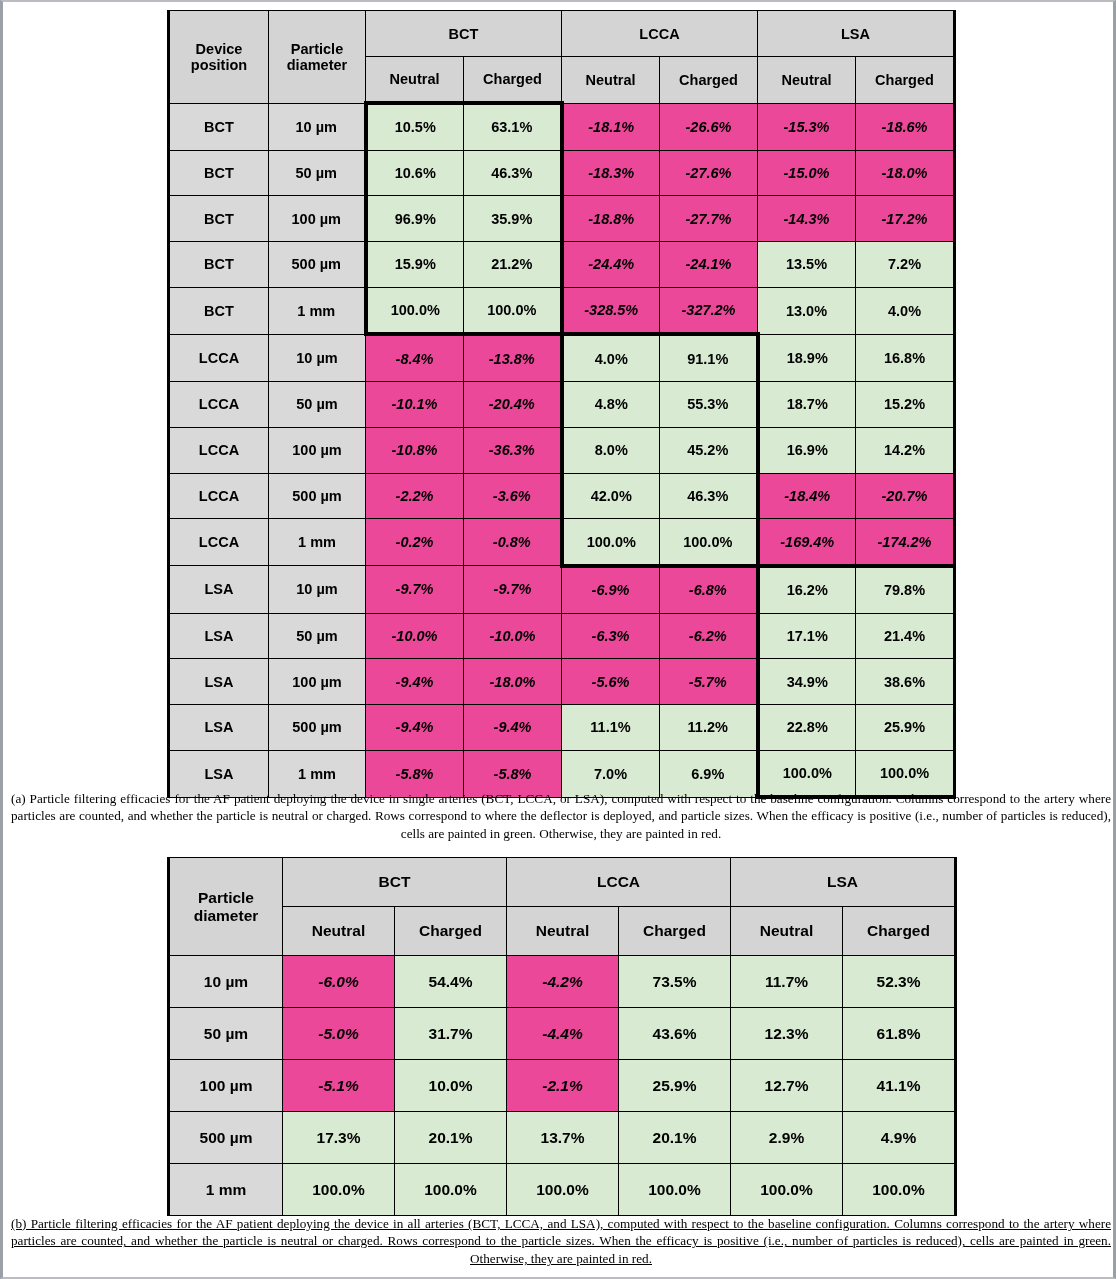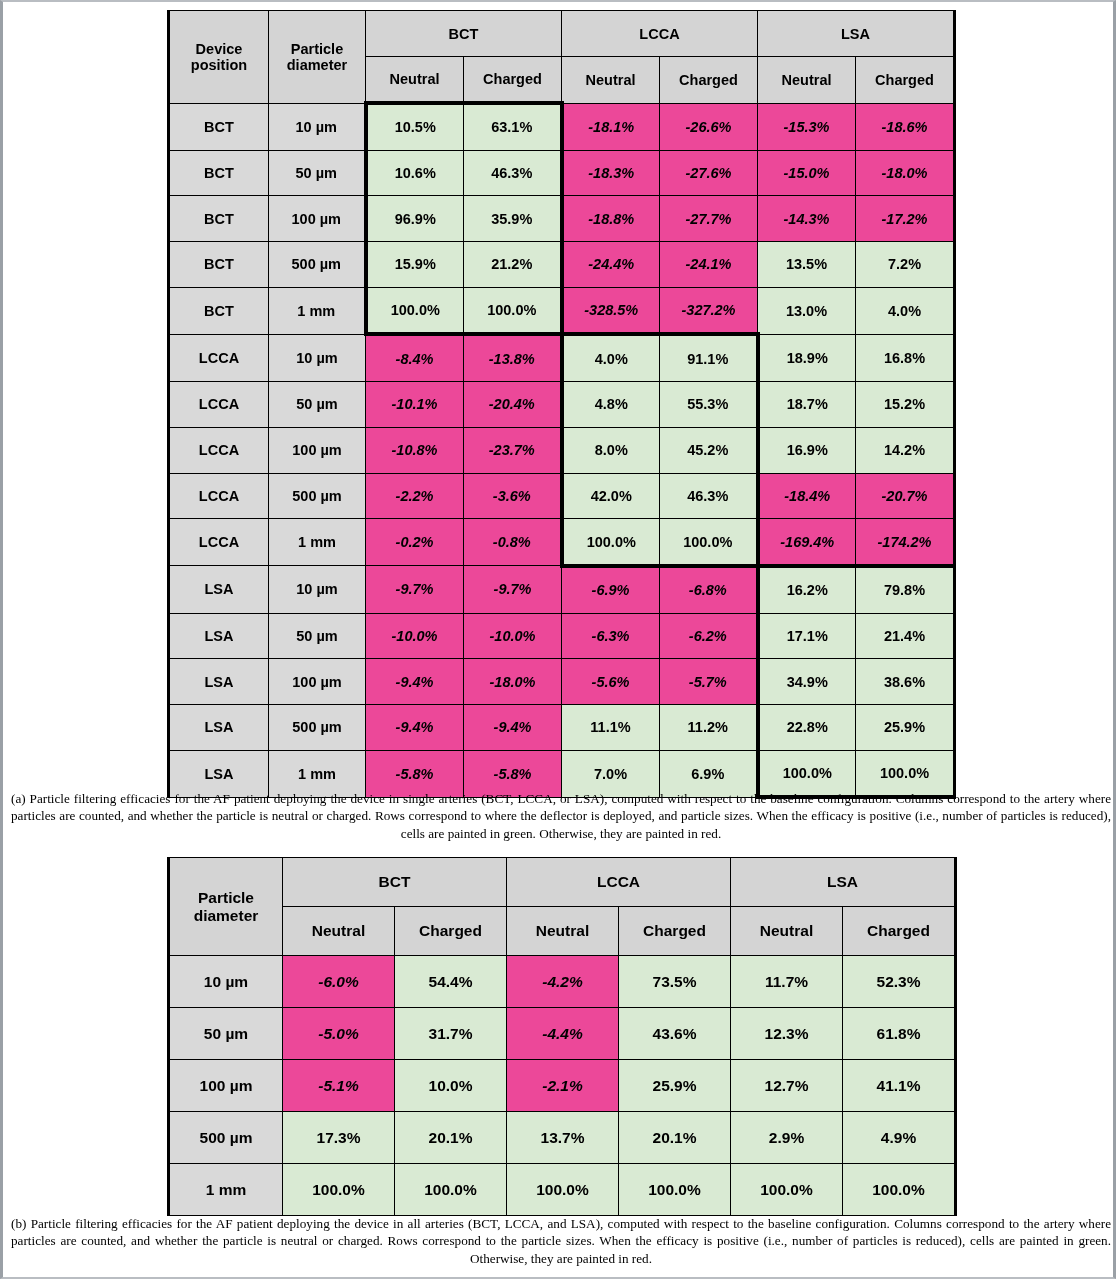--- a/index.html
+++ b/index.html
@@ -86,20 +86,21 @@
   }
   #caption-a {
     left: 8px;
     top: 788px;
     width: 1100px;
   }
   #caption-b {
     left: 8px;
     top: 1213px;
     width: 1100px;
+    text-decoration: underline;
   }
 
   
   .table-b-wrap {
     position: absolute;
     left: 164px;
     top: 855px;
   }
   .tb-c0 { width: 112px; }
   .tb-cv { width: 111px; }
@@ -211,21 +212,21 @@
           <td class="red">-20.4%</td>
           <td class="green bl-thick">4.8%</td>
           <td class="green br-thick">55.3%</td>
           <td class="green">18.7%</td>
           <td class="green outer-r">15.2%</td>
         </tr>
         <tr class="body-row">
           <td class="lbl outer-l">LCCA</td>
           <td class="lbl">100 µm</td>
           <td class="red">-10.8%</td>
-          <td class="red">-23.7%</td>
+          <td class="red">-36.3%</td>
           <td class="green bl-thick">8.0%</td>
           <td class="green br-thick">45.2%</td>
           <td class="green">16.9%</td>
           <td class="green outer-r">14.2%</td>
         </tr>
         <tr class="body-row">
           <td class="lbl outer-l">LCCA</td>
           <td class="lbl">500 µm</td>
           <td class="red">-2.2%</td>
           <td class="red">-3.6%</td>

